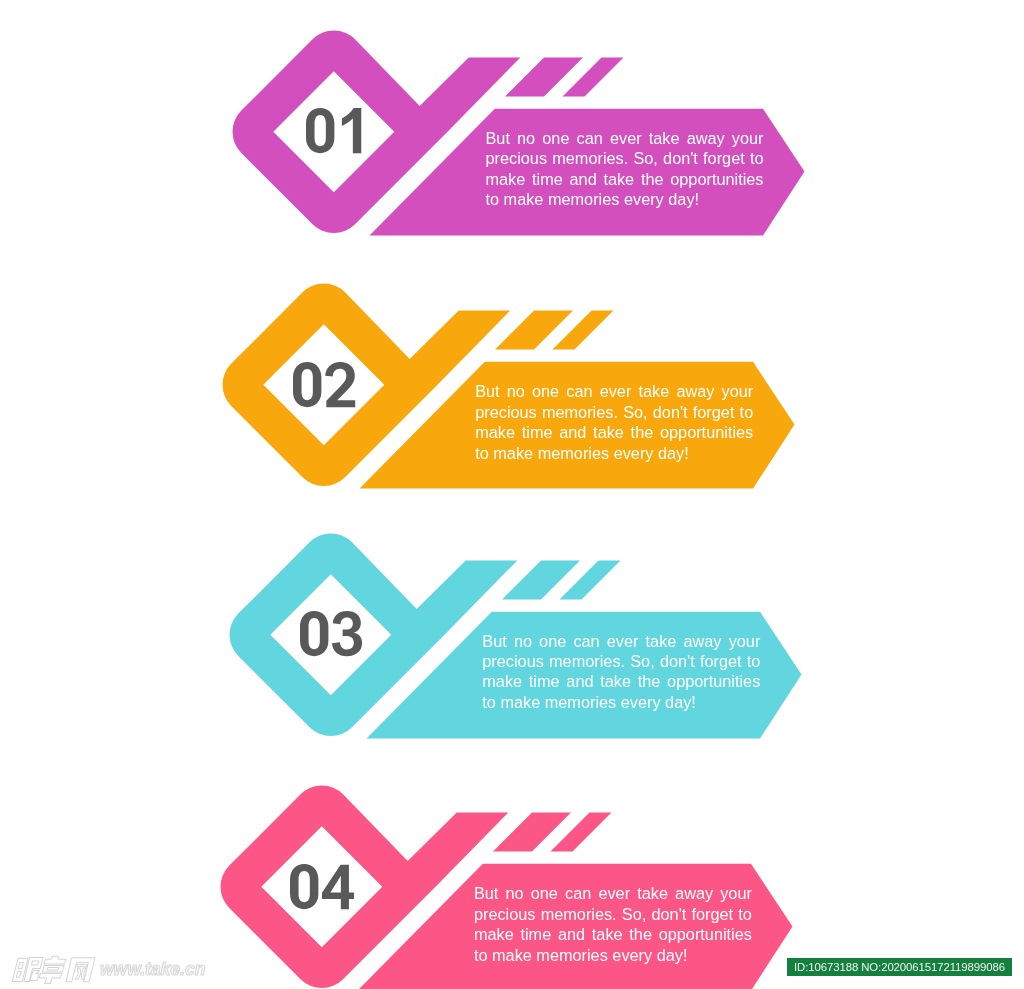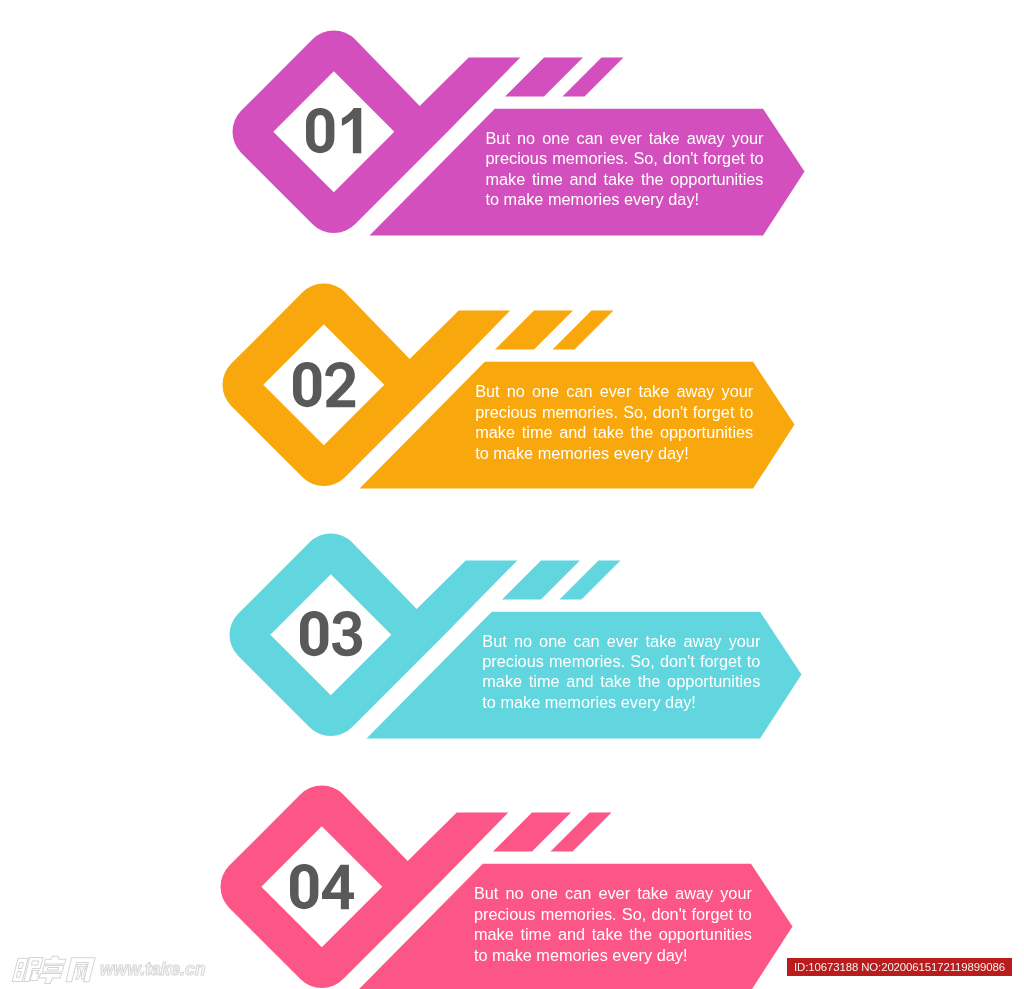--- a/index.html
+++ b/index.html
@@ -10,21 +10,21 @@
   .banner{position:absolute;left:0;width:1024px;height:210px;}
   .banner svg{position:absolute;left:0;top:0;overflow:visible;}
   .num{position:absolute;line-height:0;}
   .num svg{display:block;}
   .btext{position:absolute;color:#ffffff;font-size:16.3px;line-height:20.45px;
          text-align:justify;text-align-last:left;font-weight:400;
          -webkit-hyphens:none;hyphens:none;word-spacing:0px;}
   .wm{position:absolute;}
   .wm-url{font-size:17.5px;font-style:italic;font-weight:bold;color:transparent;
           -webkit-text-stroke:1.2px #d9d9d9;font-family:"Liberation Sans",sans-serif;letter-spacing:0px;}
-  .idbadge{position:absolute;background:#b91c1c;color:#f2f2f2;font-size:11.4px;
+  .idbadge{position:absolute;background:#15803d;color:#f2f2f2;font-size:11.4px;
            font-family:"Liberation Sans",sans-serif;padding:3px 7px;white-space:nowrap;letter-spacing:-0.1px;}
 </style>
 </head>
 <body>
 
 <div class="stage" id="stage">
     <div class="banner" style="top: 30px; left: 0px;">
       <svg width="1024" height="210" viewBox="0 0 1024 210">
         <path d="M 355.01 9.31 L 419.70 76.10 L 468.70 27.40 L 520.30 27.40 L 447.50 101.80 L 355.01 194.29 A 30 30 0 0 1 312.59 194.29 L 241.31 123.01 A 30 30 0 0 1 241.31 80.59 L 312.59 9.31 A 30 30 0 0 1 355.01 9.31 Z M 333.8 41.30 L 394.30 101.8 L 333.8 162.30 L 273.30 101.8 Z" fill="#d44fbe" fill-rule="evenodd"></path>
         <path d="M 544 27.4 L 583 27.4 L 544.00 66.4 L 505.00 66.4 Z" fill="#d44fbe"></path>

